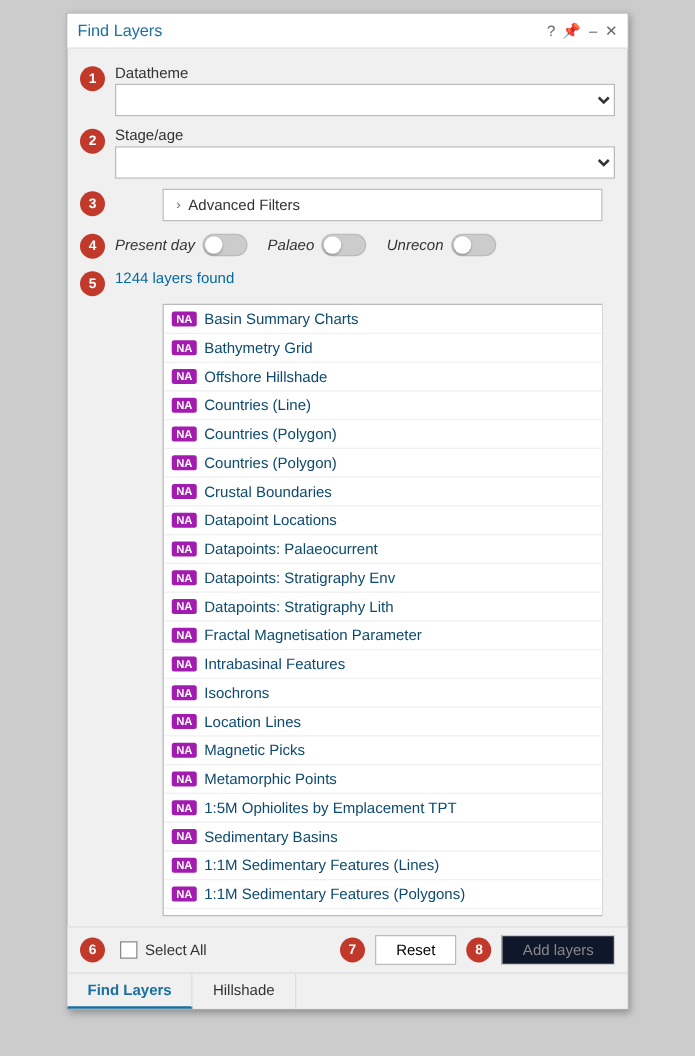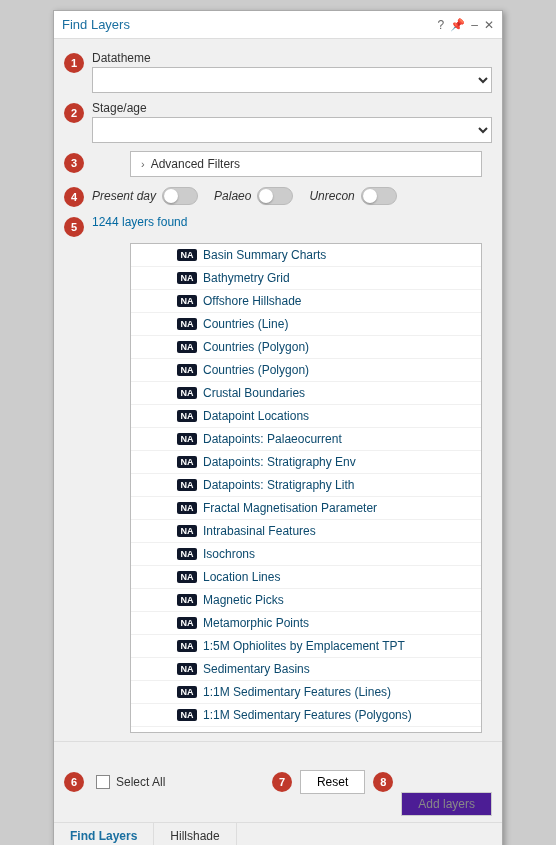--- a/index.html
+++ b/index.html
@@ -145,30 +145,29 @@
     }
     .list-item {
       display: flex;
       align-items: center;
       padding: 4px 6px;
       border-bottom: 1px solid #f0f0f0;
       gap: 6px;
       cursor: pointer;
     }
     .na-badge {
-      background: #0f172a;
+      background: #a21caf;
       color: #fff;
       font-size: 9px;
       font-weight: bold;
       padding: 1px 3px;
       border-radius: 2px;
       flex-shrink: 0;
       min-width: 20px;
       text-align: center;
-      margin-left: 40px;
     }
     .list-item-text {
       font-size: 12px;
       color: #0c4a6e;
     }
     .bottom-bar {
       display: flex;
       align-items: center;
       padding: 6px 10px;
       border-top: 1px solid #ddd;
@@ -193,25 +192,24 @@
     }
     .btn {
       padding: 4px 16px;
       font-size: 12px;
       border: 1px solid #bbb;
       background: #fff;
       cursor: pointer;
       color: #000000;
     }
     .btn-add {
-      background: #4c1d95;
+      background: #0f172a;
       color: #888;
       border-color: #ccc;
       cursor: default;
-      margin-top: 44px;
     }
     .spacer { flex: 1; }
     .tab-bar {
       display: flex;
       border-top: 1px solid #ddd;
       background: #f0f0f0;
     }
     .tab {
       padding: 6px 16px;
       font-size: 12px;

